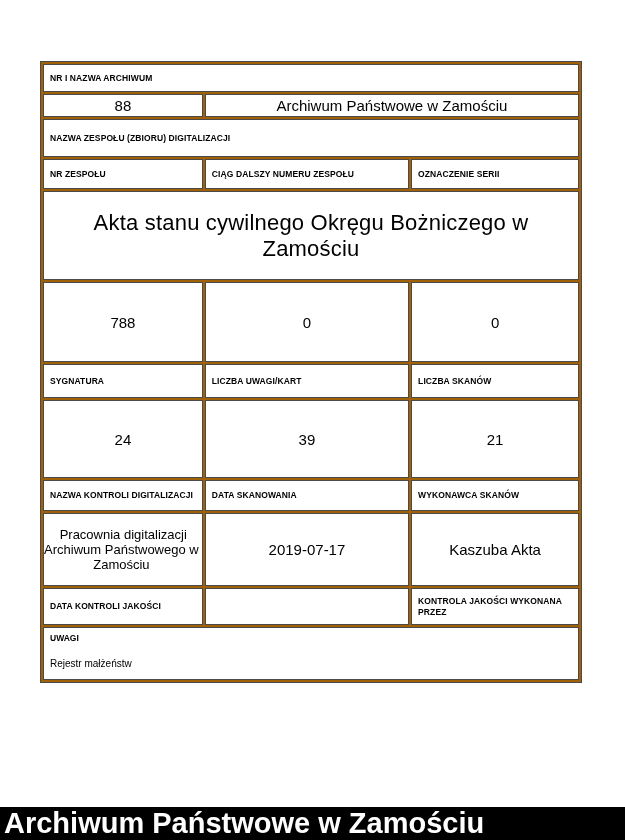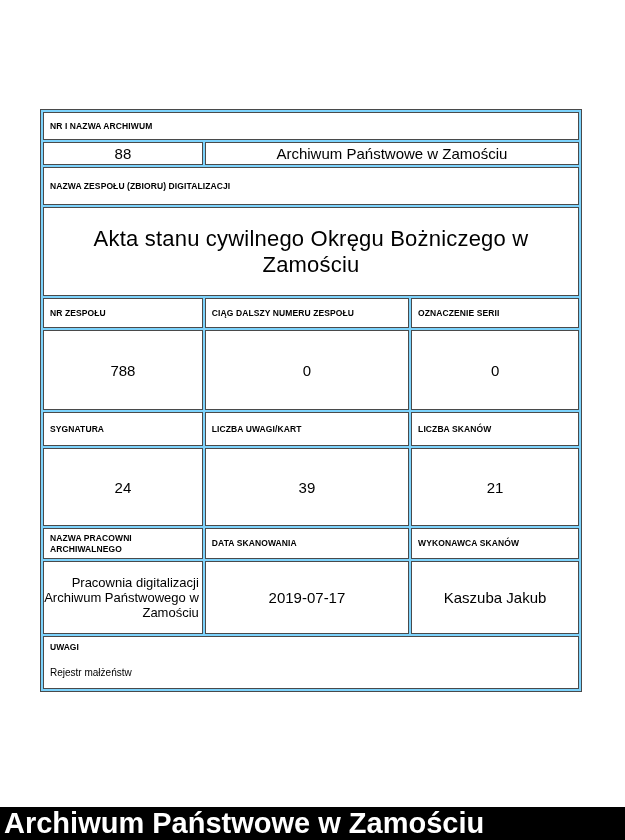--- a/index.html
+++ b/index.html
@@ -12,22 +12,21 @@
     color:#000;
   }
   .doc-table{
     position:absolute;
     left:40px;top:61px;
     width:542px;
     border-collapse:separate;
     border-spacing:2px;
     border:1px solid #4a4a4a;
     table-layout:fixed;
-    background:#7dd3fc;
-    margin-top:48px;
+    background:#a16207;
   }
   .doc-table td{
     border:1px solid #4a4a4a;
     overflow:hidden;
     padding:0;
     vertical-align:middle;
     background:#ffffff;
   }
   td.hdr{
     font-size:8.5px;
@@ -35,21 +34,21 @@
     letter-spacing:0.1px;
     padding:2px 4px 2px 6px;
     line-height:1.25;
   }
   td.val{
     font-size:15px;
     text-align:center;
   }
   td.val-left{
     font-size:13px;
-    text-align:right;
+    text-align:center;
     padding-right:3px;
     white-space:pre-wrap;
     line-height:1.18;
   }
   td.title-cell{
     font-size:22px;
     text-align:center;
     letter-spacing:0.2px;
   }
   td.uwagi-cell{
@@ -96,53 +95,58 @@
       <td class="hdr" colspan="3" style="height:22px">NR I NAZWA ARCHIWUM</td>
     </tr>
     <tr>
       <td class="val" style="height:21px">88</td>
       <td class="val" colspan="2">Archiwum Państwowe w Zamościu</td>
     </tr>
     <tr>
       <td class="hdr" colspan="3" style="height:32px">NAZWA ZESPOŁU (ZBIORU) DIGITALIZACJI</td>
     </tr>
     <tr>
-      <td class="title-cell" colspan="3" style="height:87px">Akta stanu cywilnego Okręgu Bożniczego w Zamościu</td>
-    </tr>
-    <tr>
       <td class="hdr" style="height:24px">NR ZESPOŁU</td>
       <td class="hdr">CIĄG DALSZY NUMERU ZESPOŁU</td>
       <td class="hdr">OZNACZENIE SERII</td>
+    </tr>
+    <tr>
+      <td class="title-cell" colspan="3" style="height:87px">Akta stanu cywilnego Okręgu Bożniczego w Zamościu</td>
     </tr>
     <tr>
       <td class="val" style="height:78px">788</td>
       <td class="val">0</td>
       <td class="val">0</td>
     </tr>
     <tr>
       <td class="hdr" style="height:28px">SYGNATURA</td>
       <td class="hdr">LICZBA UWAGI/KART</td>
       <td class="hdr">LICZBA SKANÓW</td>
     </tr>
     <tr>
       <td class="val" style="height:76px">24</td>
       <td class="val">39</td>
       <td class="val">21</td>
     </tr>
     <tr>
-      <td class="hdr" style="height:25px">NAZWA PRACOWNI ARCHIWALNEGO</td>
+      <td class="hdr" style="height:25px">NAZWA KONTROLI DIGITALIZACJI</td>
       <td class="hdr">DATA SKANOWANIA</td>
       <td class="hdr">WYKONAWCA SKANÓW</td>
     </tr>
     <tr>
       <td class="val-left" style="height:71px"> Pracownia digitalizacji
 Archiwum Państwowego w
 Zamościu</td>
       <td class="val">2019-07-17</td>
-      <td class="val">Kaszuba Jakub</td>
+      <td class="val">Kaszuba Akta</td>
+    </tr>
+    <tr>
+      <td class="hdr" style="height:31px">DATA KONTROLI JAKOŚCI</td>
+      <td class="hdr"></td>
+      <td class="hdr">KONTROLA JAKOŚCI WYKONANA PRZEZ</td>
     </tr>
     <tr>
       <td class="uwagi-cell" colspan="3" style="height:51px">
         <span class="uwagi-label">UWAGI</span>
         <span class="uwagi-note">Rejestr małżeństw</span>
       </td>
     </tr>
   </tbody>
 </table>
 

